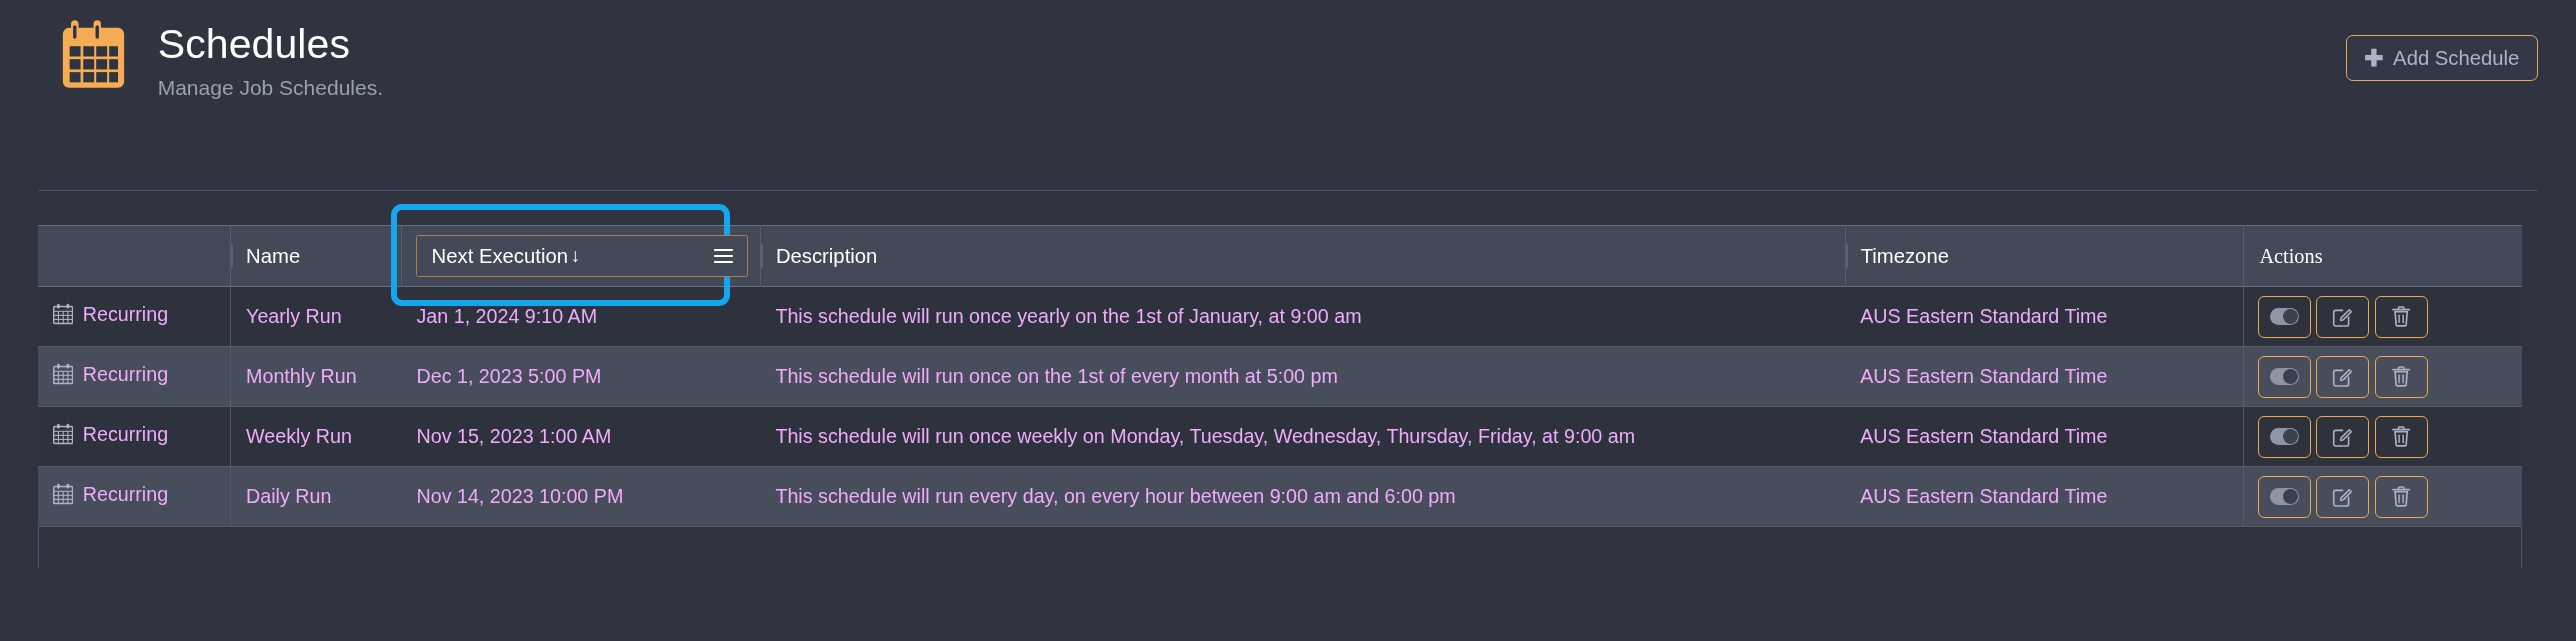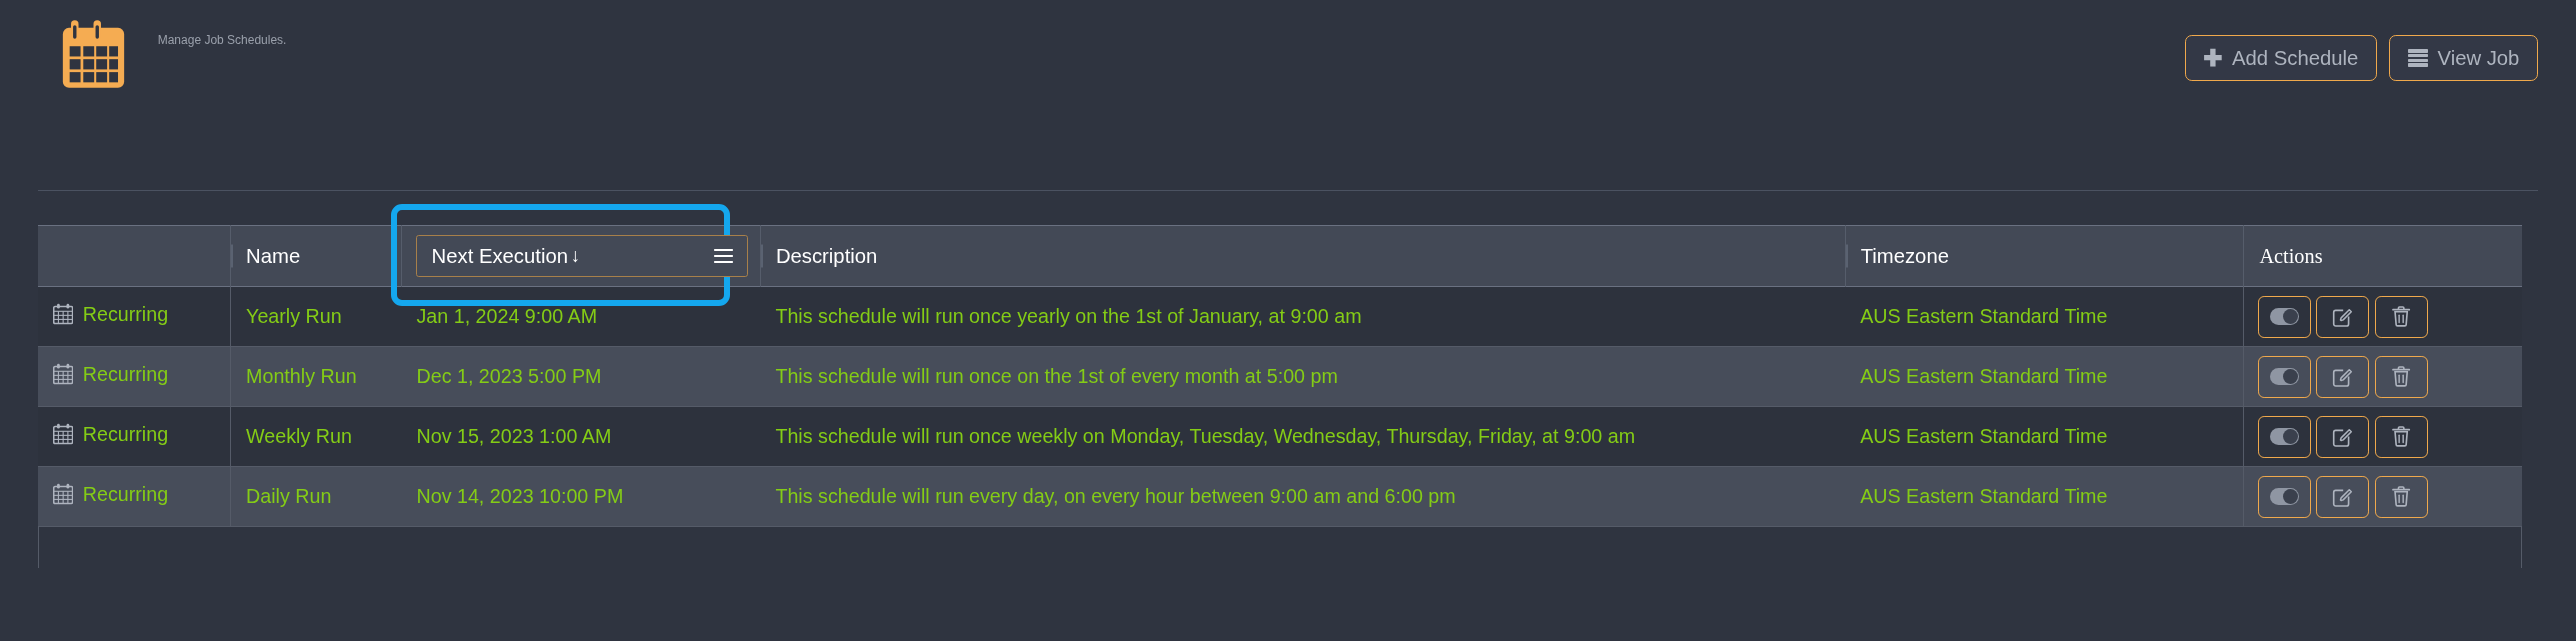--- a/index.html
+++ b/index.html
@@ -34,21 +34,21 @@
   .heading-text { padding-top: 4.1px; }
   .page-title {
     font-size: 41px;
     font-weight: 400;
     color: #ffffff;
     line-height: 1.05;
     letter-spacing: 0.1px;
   }
   .page-subtitle {
     margin-top: 9.5px;
-    font-size: 12px;
+    font-size: 21px;
     font-weight: 400;
     color: #9aa0ab;
   }
 
   .header-actions {
     position: absolute;
     right: 38px;
     top: 35px;
     display: flex;
     gap: 12.2px;
@@ -170,21 +170,21 @@
   }
   .menu-icon i:nth-child(1) { top: 0; }
   .menu-icon i:nth-child(2) { top: 6.1px; }
   .menu-icon i:nth-child(3) { top: 12.2px; }
 
   tbody tr { height: 60px; }
   tbody tr.odd  { background: #2d323d; }
   tbody tr.even { background: #474d5a; }
   tbody tr { border-bottom: 0.7px solid #555b68; }
   tbody td {
-    color: #84cc16;
+    color: #f0abfc;
     font-size: 19.7px;
     padding: 0 0 0 15px;
     border-right: 1.4px solid #555b68;
     white-space: nowrap;
     overflow: hidden;
     text-overflow: ellipsis;
   }
   tbody td:last-child { border-right: none; }
   tbody td.no-border { border-right: none; }
 
@@ -264,39 +264,29 @@
           <rect x="62" y="59" width="16" height="15"></rect>
           <rect x="81" y="59" width="13" height="15"></rect>
           <rect x="23" y="78" width="16" height="15"></rect>
           <rect x="43" y="78" width="16" height="15"></rect>
           <rect x="62" y="78" width="16" height="15"></rect>
           <rect x="81" y="78" width="13" height="15"></rect>
         </g>
       </svg>
     </div>
     <div class="heading-text">
+      <div class="page-title">Schedules</div>
       <div class="page-subtitle">Manage Job Schedules.</div>
     </div>
   </div>
 
   <div class="header-actions">
     <button class="hdr-btn">
       <span class="glyph plus-icon">✚</span>
       <span>Add Schedule</span>
-    </button>
-    <button class="hdr-btn">
-      <span class="glyph">
-        <span class="list-icon">
-            <i></i>
-            <i></i>
-            <i></i>
-            <i></i>
-          </span>
-      </span>
-      <span>View Job</span>
     </button>
   </div>
 </div>
 
 <div class="divider"></div>
 
 <div class="table-wrap">
   <table class="grid">
     <colgroup>
       <col class="c-type">
@@ -363,21 +353,21 @@
                     <line x1="8" y1="12" x2="8" y2="30"></line>
                     <line x1="15" y1="12" x2="15" y2="30"></line>
                     <line x1="22" y1="12" x2="22" y2="30"></line>
                   </g>
                 </svg>
             </span>
             <span>Recurring</span>
           </span>
         </td>
         <td class="no-border">Yearly Run</td>
-        <td class="no-border">Jan 1, 2024 9:00 AM</td>
+        <td class="no-border">Jan 1, 2024 9:10 AM</td>
         <td class="no-border">This schedule will run once yearly on the 1st of January, at 9:00 am</td>
         <td>AUS Eastern Standard Time</td>
         <td class="actions-cell">
           <div class="actions-row">
             <button class="act-btn">
                 <span class="toggle-shape"></span>
               </button>
             <button class="act-btn">
               <svg width="23" height="23" viewBox="0 0 34 34">
                   <path d="M26 17v11a3 3 0 0 1-3 3H7a3 3 0 0 1-3-3V11a3 3 0 0 1 3-3h11" fill="none" stroke="#aeb4bf" stroke-width="2.4"></path>

